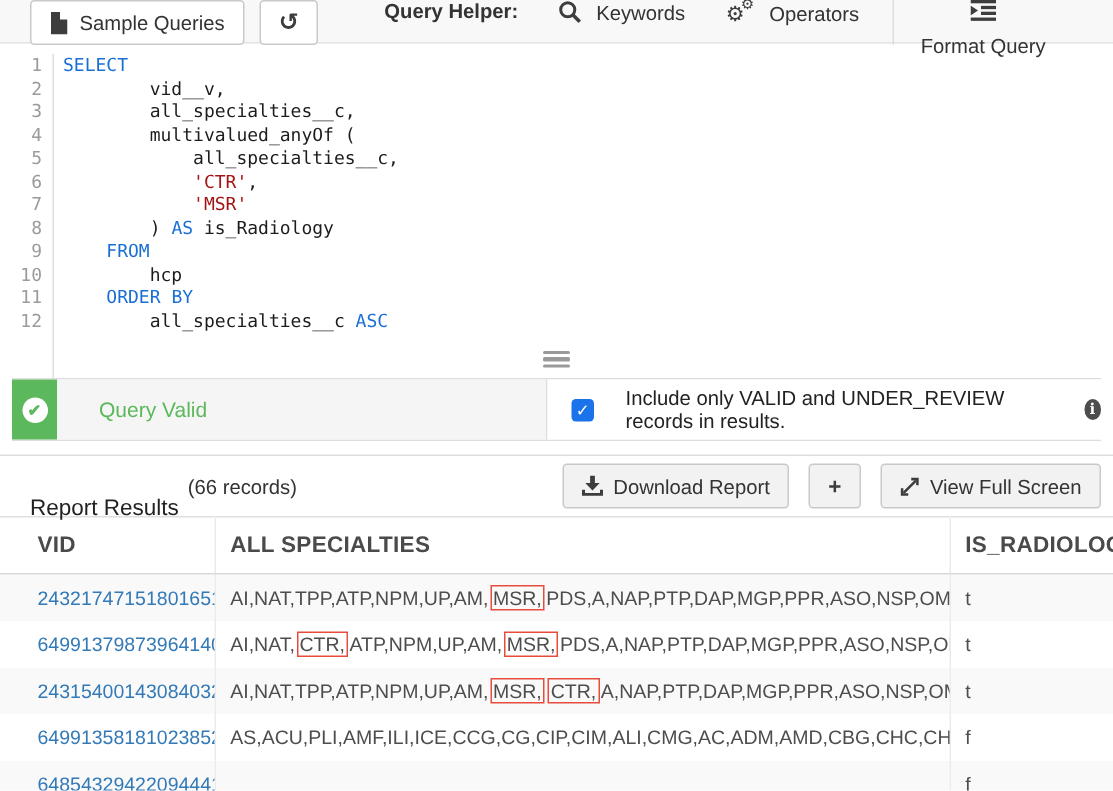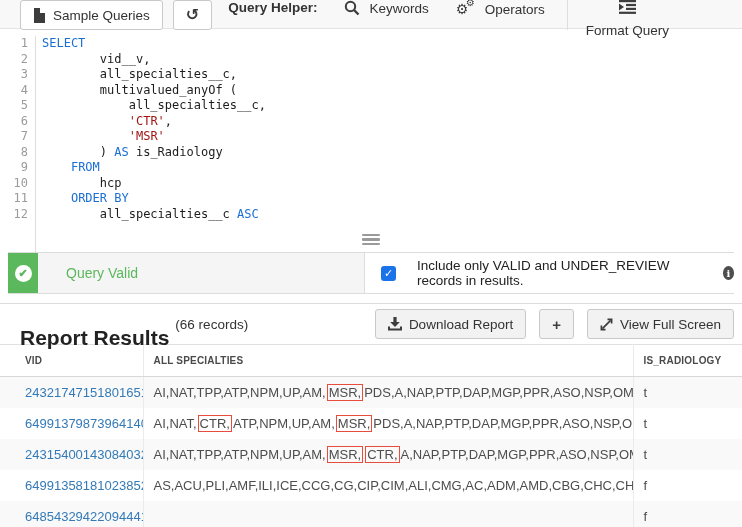--- a/index.html
+++ b/index.html
@@ -16,21 +16,21 @@
   .toolbar{
     height:29px;background:#f8f8f8;border-bottom:1px solid #e3e3e3;
     display:flex;align-items:flex-start;padding:0 14px 0 20px;
   }
   .tb-btn{
     display:inline-flex;align-items:center;gap:8px;background:#fff;
     border:1px solid #c9c9c9;border-radius:3px;height:30px;padding:0 12px;
     font-size:13.5px;color:#333;cursor:pointer;font-family:inherit;
   }
   .tb-btn + .tb-btn{margin-left:10px;}
-  .helper-label{font-weight:bold;font-size:13.5px;margin-left:16px;}
+  .helper-label{font-weight:bold;font-size:13.5px;margin-left:44px;}
   .helper-item{display:inline-flex;align-items:center;gap:9px;font-size:13.5px;margin-left:27px;cursor:pointer;}
   .tb-divider{width:1px;height:30px;background:#ddd;margin-left:22px;}
   .helper-item.format{margin-left:18px;flex-direction:column;}
   .gear-wrap{position:relative;width:20px;height:18px;}
   .gear-big{position:absolute;left:0;top:1px;font-size:14px;color:#3d3d3d;}
   .gear-small{position:absolute;left:10px;top:-3px;font-size:10px;color:#3d3d3d;}
   .history-glyph{font-size:16px;font-weight:bold;color:#3d3d3d;line-height:1;font-family:"DejaVu Sans",sans-serif;}
   
   .editor{
     position:relative;height:223px;padding:7px 0 0 8px;
@@ -52,28 +52,28 @@
   .status-check-box{width:30px;height:100%;background:var(--green);display:flex;align-items:center;justify-content:center;flex:none;}
   .check-circle{width:17px;height:17px;border-radius:50%;background:#fff;color:var(--green);font-size:11px;font-weight:bold;display:flex;align-items:center;justify-content:center;}
   .status-label{color:var(--green);font-size:14px;margin-left:28px;}
   .status-right{flex:1;background:#fff;display:flex;align-items:center;padding-left:16px;font-size:13.5px;color:#222;}
   .checkbox{width:15px;height:15px;background:var(--cb-blue);border-radius:3px;color:#fff;font-size:11px;display:flex;align-items:center;justify-content:center;flex:none;cursor:pointer;}
   .checkbox-label{margin-left:21px;}
   .info-icon{width:14px;height:14px;border-radius:50%;background:#4d4d4d;color:#fff;font-size:10px;font-weight:bold;font-family:"DejaVu Serif",serif;display:flex;align-items:center;justify-content:center;margin-left:10px;cursor:pointer;}
   
   .results{border-top:1px solid #ddd;margin-top:9px;}
   .results-header{display:flex;align-items:center;height:40px;padding:0 8px 0 20px;}
-  .results-title{font-weight:bold;font-size:21px;color:#222;margin-top:28px;}
+  .results-title{font-weight:normal;font-size:15px;color:#222;margin-top:28px;}
   .results-count{font-size:13.5px;margin-left:6px;color:#333;}
   .results-actions{margin-left:auto;display:flex;gap:13px;}
   .action-btn{display:inline-flex;align-items:center;gap:7px;background:#f2f2f2;border:1px solid #c9c9c9;border-radius:3px;height:30px;padding:0 12px;font-size:13.5px;color:#333;cursor:pointer;font-family:inherit;}
   .plus-glyph{font-size:15px;font-weight:bold;line-height:1;color:#3d3d3d;}
   
   table{width:742px;border-collapse:collapse;table-layout:fixed;border-top:1px solid #e0e0e0;}
-  th{text-align:left;font-size:10px;font-weight:bold;color:#4a4a4a;letter-spacing:.2px;
+  th{text-align:left;font-size:15px;font-weight:bold;color:#4a4a4a;letter-spacing:.2px;
      padding:10px 8px 10px 10px;border-bottom:1px solid #d8d8d8;background:#fff;}
   td{font-size:13px;color:#4d4d4d;padding:8px 8px 8px 10px;white-space:nowrap;overflow:hidden;height:31px;}
   th.c1,td.c1{padding-left:25px;}
   th.c1,td.c1,th.c2,td.c2{border-right:1px solid #ebebeb;}
   tbody tr:nth-child(odd){background:#f9f9f9;}
   a.vid{color:var(--link);text-decoration:none;}
   .hl{border:1px solid var(--hl);padding:0 1px;margin:0 1px;}
   svg.ic{display:block;}
 </style>
 </head>

